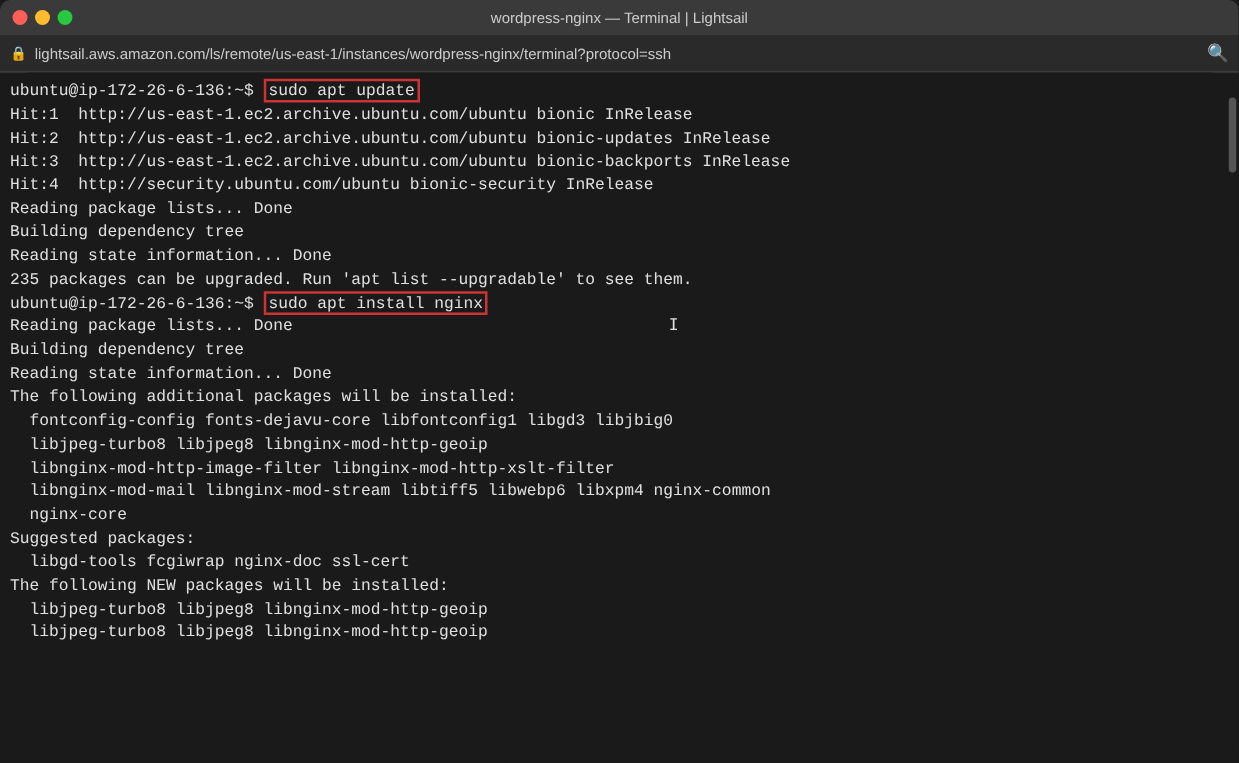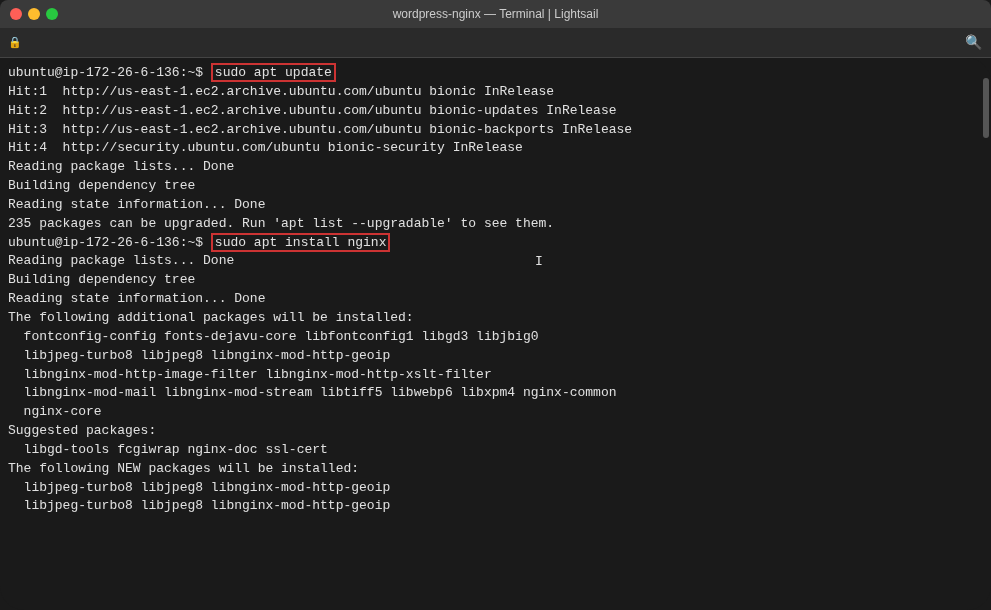--- a/index.html
+++ b/index.html
@@ -123,20 +123,21 @@
     <div class="traffic-lights">
       <div class="traffic-light tl-close"></div>
       <div class="traffic-light tl-minimize"></div>
       <div class="traffic-light tl-maximize"></div>
     </div>
     <span class="title-text">wordpress-nginx — Terminal | Lightsail</span>
   </div>
 
   <div class="addressbar">
     <span class="lock-icon">🔒</span>
+    <span class="address-text">lightsail.aws.amazon.com/ls/remote/us-east-1/instances/wordpress-nginx/terminal?protocol=ssh</span>
     <span class="search-icon">🔍</span>
   </div>
 
   <div class="terminal">
     <pre><span>ubuntu@ip-172-26-6-136:~$ </span><span class="highlighted-cmd">sudo apt update</span>
 <span>Hit:1  http://us-east-1.ec2.archive.ubuntu.com/ubuntu bionic InRelease</span>
 <span>Hit:2  http://us-east-1.ec2.archive.ubuntu.com/ubuntu bionic-updates InRelease</span>
 <span>Hit:3  http://us-east-1.ec2.archive.ubuntu.com/ubuntu bionic-backports InRelease</span>
 <span>Hit:4  http://security.ubuntu.com/ubuntu bionic-security InRelease</span>
 <span>Reading package lists... Done</span>

